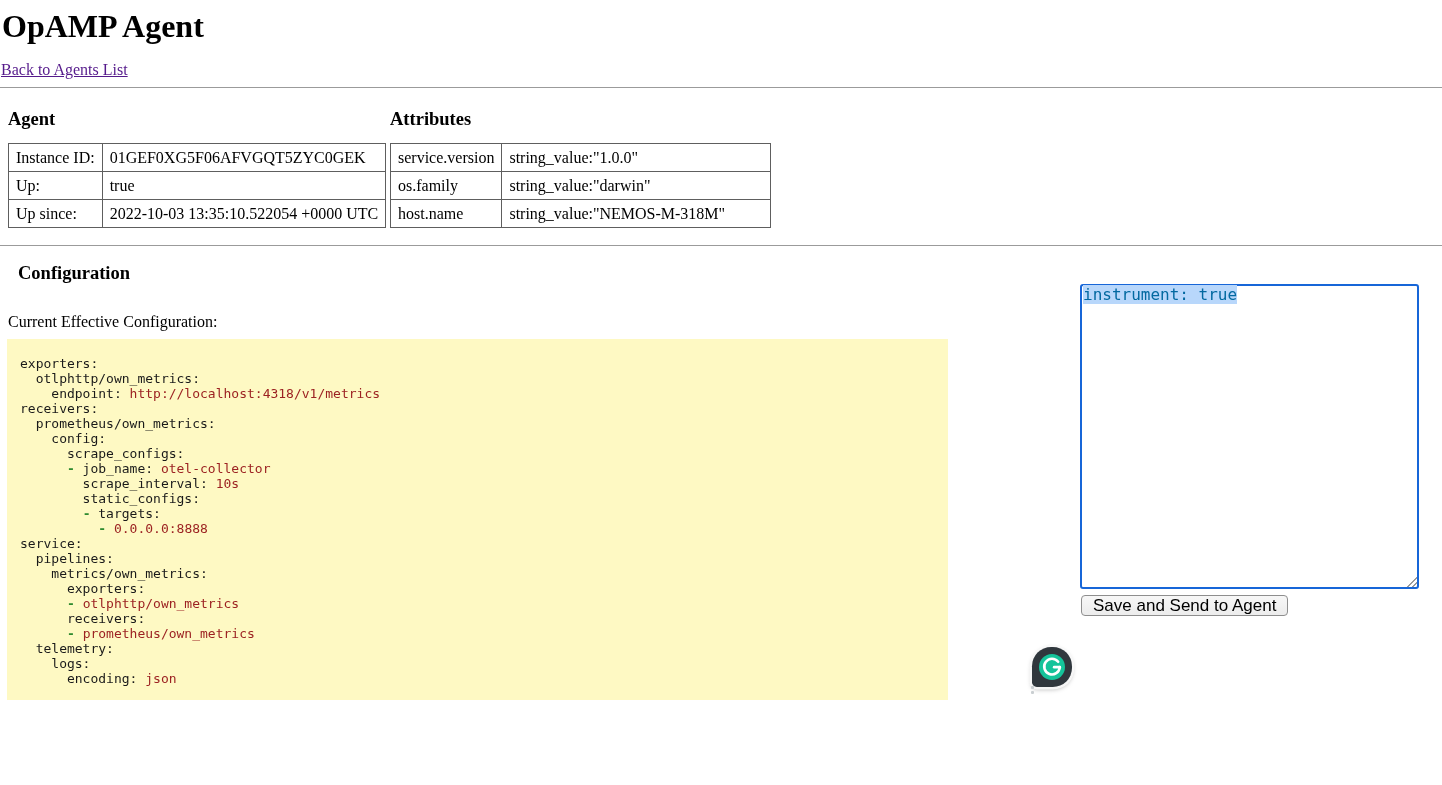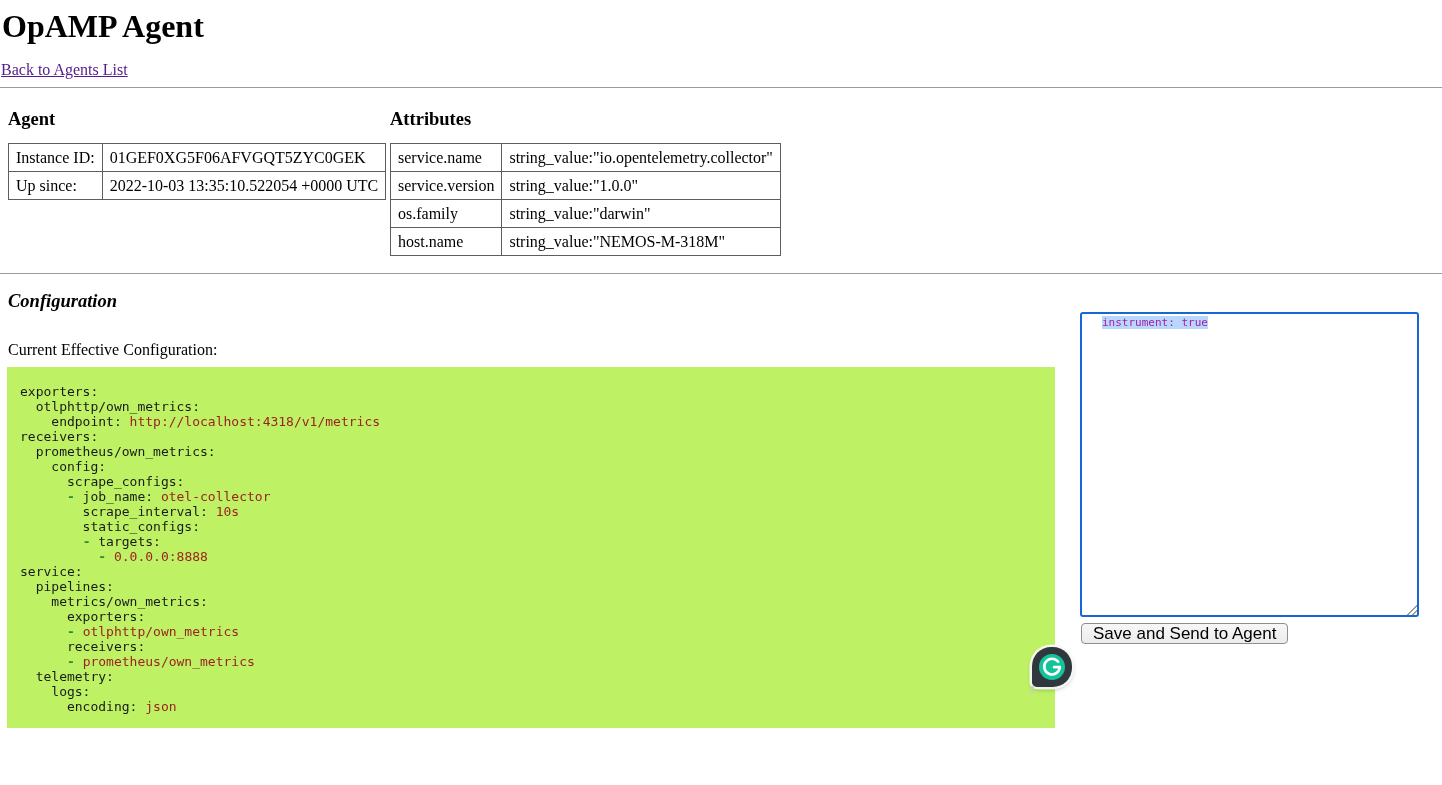--- a/index.html
+++ b/index.html
@@ -20,41 +20,41 @@
   table.kv td {
     border:1px solid #5e5e5e; padding:3px 7px; line-height:21px;
     white-space:nowrap; font-size:16px;
   }
   table.t-agent { width:368px; }
   table.t-agent td:first-child { width:88px; }
   table.t-attrs { width:381px; }
   table.t-attrs td:first-child { width:105px; }
   
   .config-wrap { padding-left:7px; }
-  .config-wrap h3.sec-h { margin:17px 0 0 1px;font-style:italic; }
+  .config-wrap h3.sec-h { margin:17px 0 0 11px; }
   .config-cols { display:flex; align-items:flex-start; }
   .cfg-left { width:1061px; }
   .cfg-right { margin-left:12px; width:349px; }
   p.cfg-label { margin:28px 0 8px 1px; line-height:19px; }
   .cfg-right p.cfg-label { margin:28px 0 2px 0; }
   pre.code {
-    margin:0; width:1048px; height:361px; background:#bef264;
+    margin:0; width:941px; height:361px; background:#fef9c3;
     padding:17px 20px 14px 13px; overflow:hidden;
     font-family:"DejaVu Sans Mono", monospace; font-size:13px; line-height:15px;
     color:#1a1a1a;
   }
   .code-line { display:block; white-space:pre; }
   .tok-v { color:#9c2222; font-weight:normal; }
   .tok-d { color:#2f8b2f; font-weight:bold; }
   
   .ta {
     position:relative; width:339px; height:305px; background:#fff;
     border:2px solid #1766d8; border-radius:3px;
-    font-family:"DejaVu Sans Mono", monospace; font-size:11px; line-height:16px;
-    padding:1px 20px; color:#a21caf; cursor:text;
+    font-family:"DejaVu Sans Mono", monospace; font-size:16px; line-height:16px;
+    padding:1px 1px; color:#0369a1; cursor:text;
   }
   .ta .selected { background:#b8d7fb; }
   .ta-grip {
     position:absolute; right:0; bottom:0; width:12px; height:12px;
     background:repeating-linear-gradient(-45deg, rgba(0,0,0,0) 0 2.5px, #9a9a9a 2.5px 3.8px);
     clip-path:polygon(100% 0, 100% 100%, 0 100%);
   }
   .send-btn {
     margin:6px 0 0 1px; display:inline-block;
     font-family:"Liberation Sans", sans-serif; font-size:17px; line-height:15px;
@@ -89,34 +89,34 @@
 <div class="info-row">
   <div class="col-agent">
     <h3 class="sec-h">Agent</h3>
     <table class="kv t-agent">
       <tbody>
           <tr>
             <td>Instance ID:</td>
             <td>01GEF0XG5F06AFVGQT5ZYC0GEK</td>
           </tr>
           <tr>
+            <td>Up:</td>
+            <td>true</td>
+          </tr>
+          <tr>
             <td>Up since:</td>
             <td>2022-10-03 13:35:10.522054 +0000 UTC</td>
           </tr>
         </tbody>
     </table>
   </div>
   <div class="col-attrs">
     <h3 class="sec-h">Attributes</h3>
     <table class="kv t-attrs">
       <tbody>
-          <tr>
-            <td>service.name</td>
-            <td>string_value:"io.opentelemetry.collector"</td>
-          </tr>
           <tr>
             <td>service.version</td>
             <td>string_value:"1.0.0"</td>
           </tr>
           <tr>
             <td>os.family</td>
             <td>string_value:"darwin"</td>
           </tr>
           <tr>
             <td>host.name</td>

